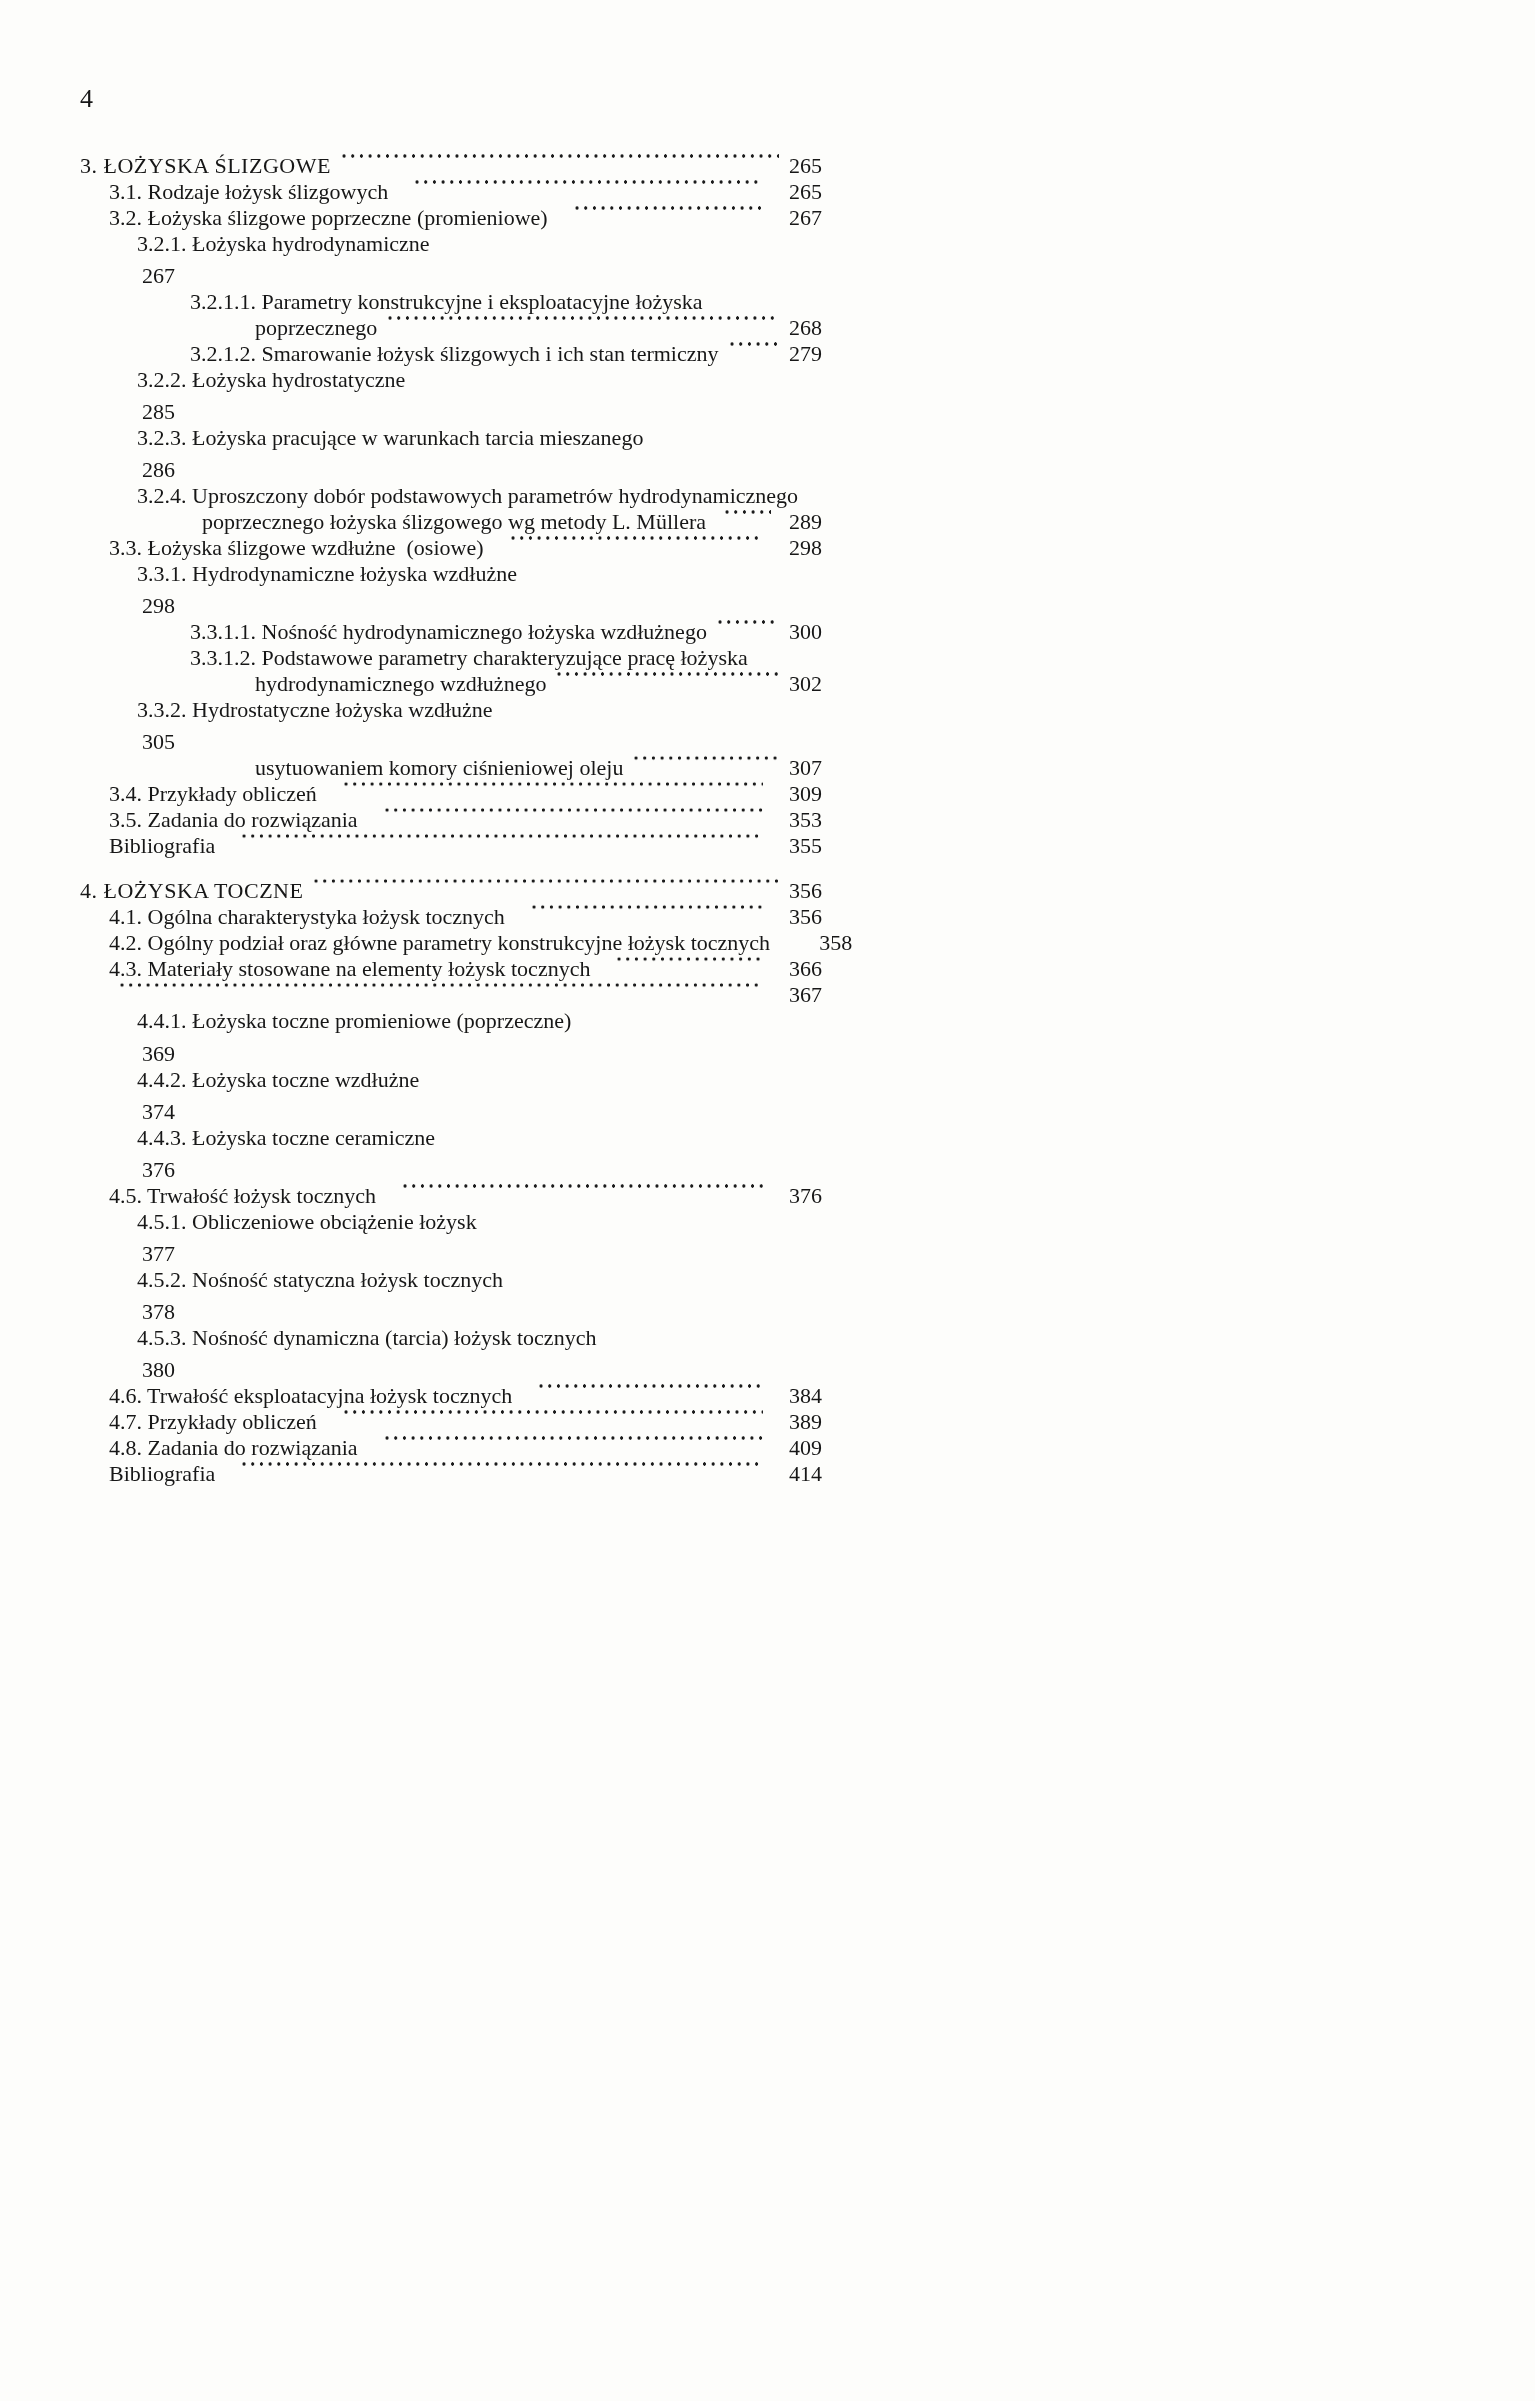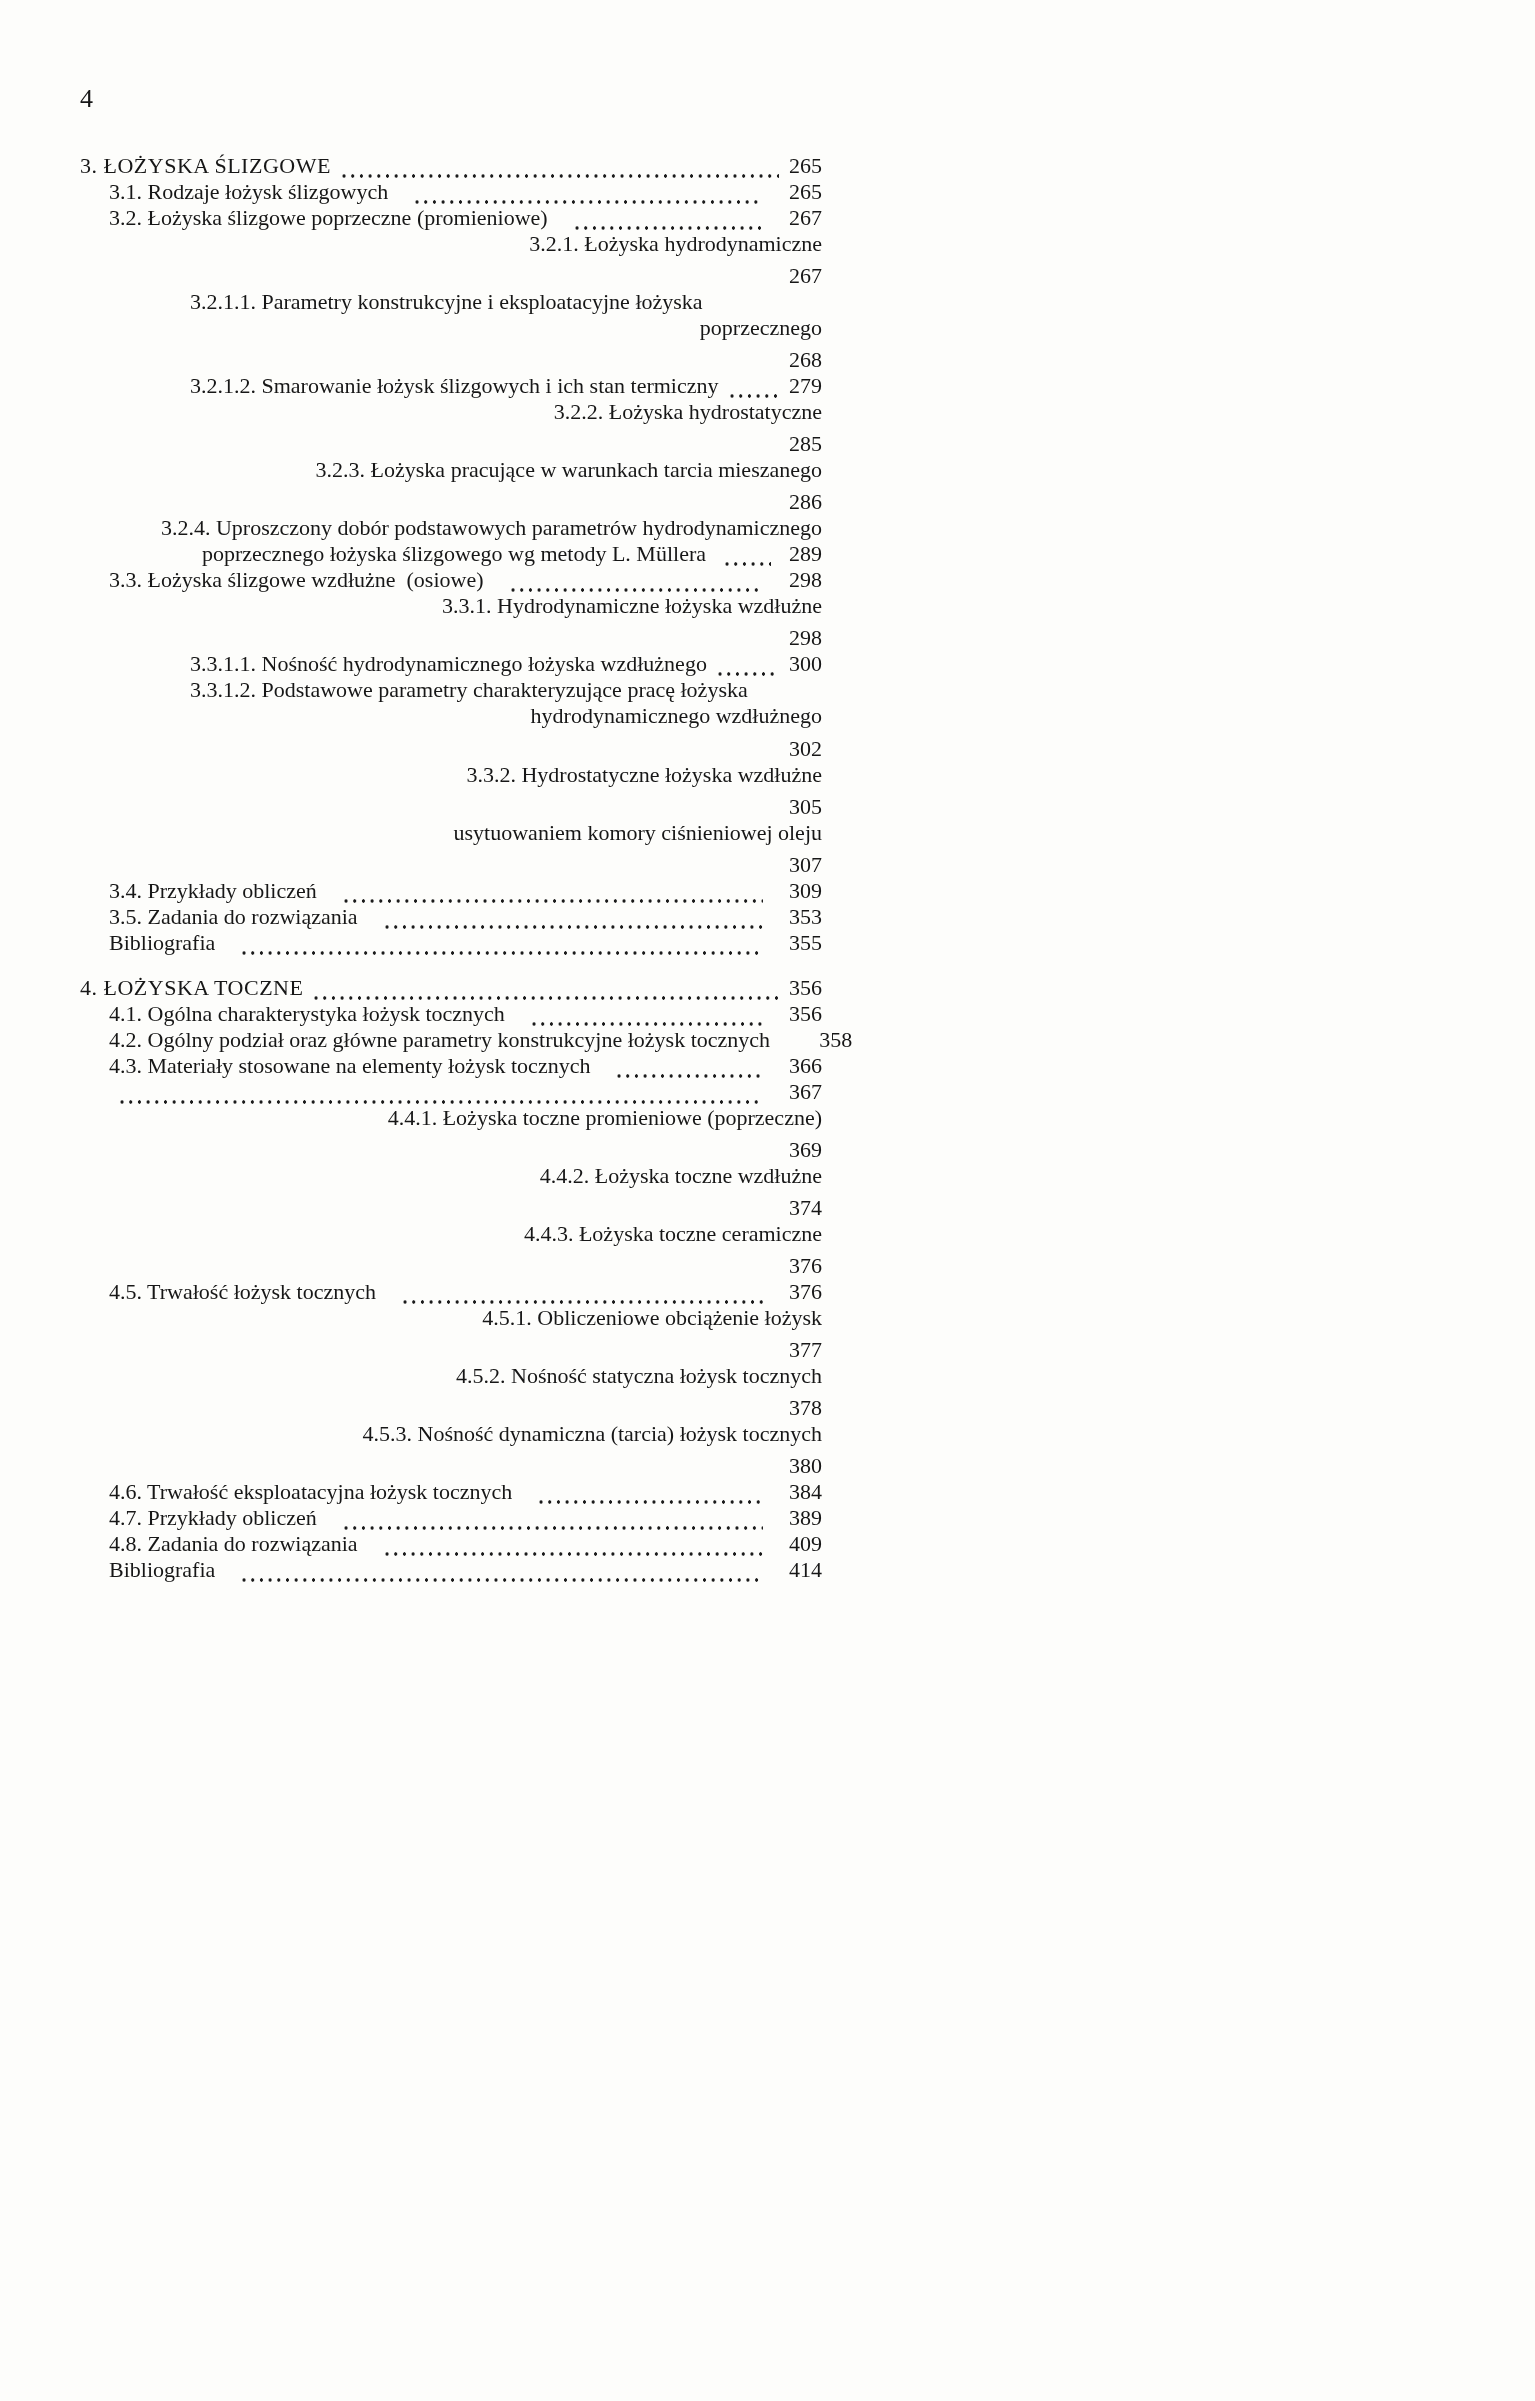--- a/index.html
+++ b/index.html
@@ -25,21 +25,21 @@
     line-height: 28px;
   }
   .toc {
     position: absolute;
     left: 80px;
     top: 153px;
     width: 742px;
   }
   .toc-row {
     display: flex;
-    align-items: flex-end;
+    align-items: flex-start;
     font-size: 22px;
     line-height: 26px;
   }
   .toc-text { white-space: pre; }
   .heading .toc-text { letter-spacing: 0.5px; }
   .section-gap { margin-top: 19px; }
   .toc-dots {
     flex: 1 1 auto;
     min-width: 0;
     height: 6.1px;
@@ -54,21 +54,21 @@
     min-width: 38px;
     text-align: right;
     white-space: nowrap;
   }
   
   .lvl-l0 { padding-left: 0; }
   .lvl-l1 { padding-left: 29px; gap: 16px; }
   .lvl-l2 { padding-left: 57px; flex-direction: column; }
   .lvl-l3 { padding-left: 110px; }
   .lvl-c2 { padding-left: 122px; gap: 8px; }
-  .lvl-c3 { padding-left: 175px; flex-direction: column; }
+  .lvl-c3 { padding-left: 175px; }
 </style>
 </head>
 <body>
 
 <div class="scan-page">
   <div class="page-number">4</div>
   <div class="toc">
       <div class="toc-row lvl-l0 heading">
     <span class="toc-text">3. ŁOŻYSKA ŚLIZGOWE</span>
     <span class="toc-dots"></span>

